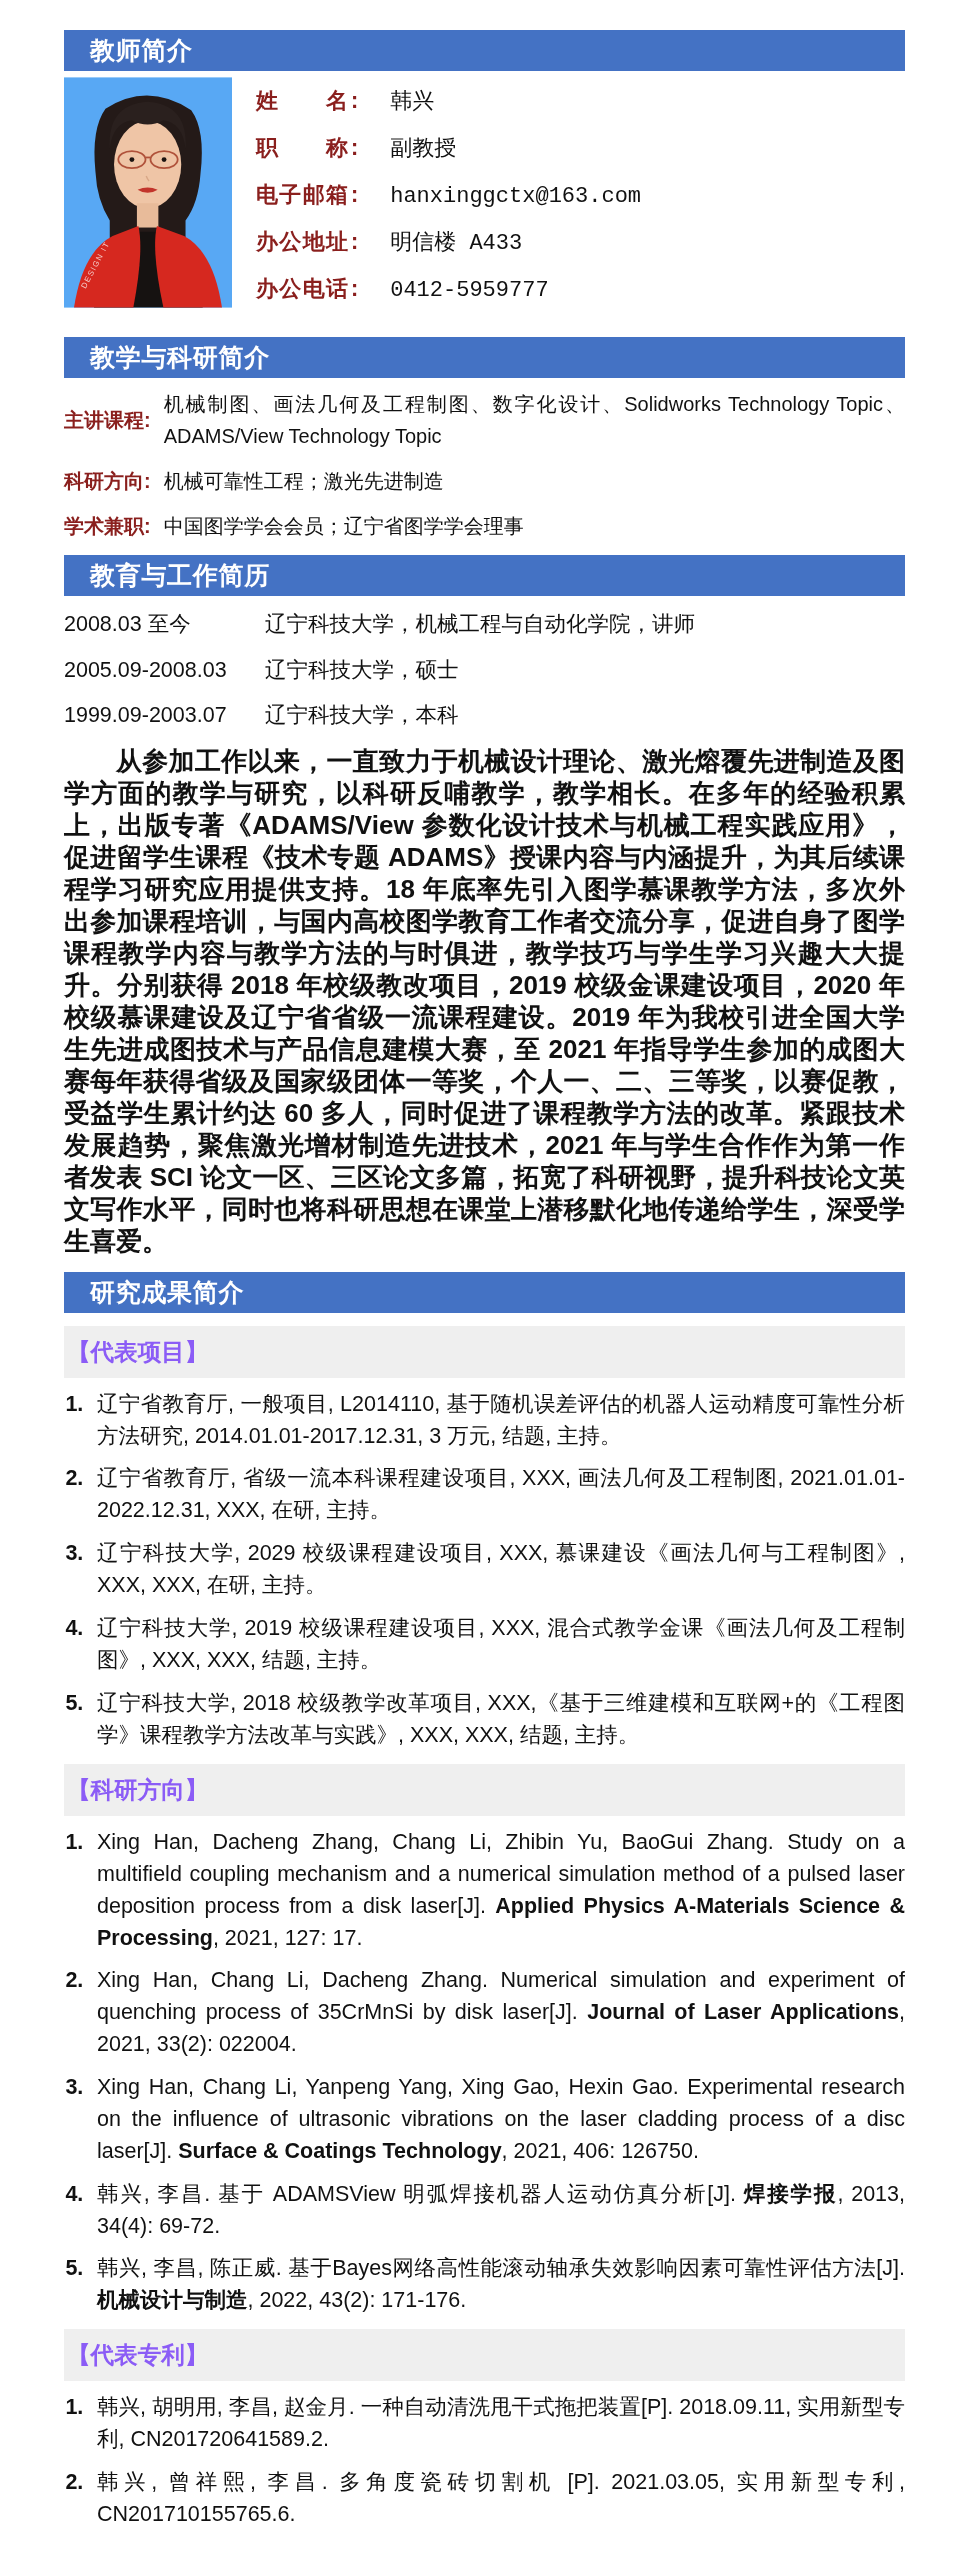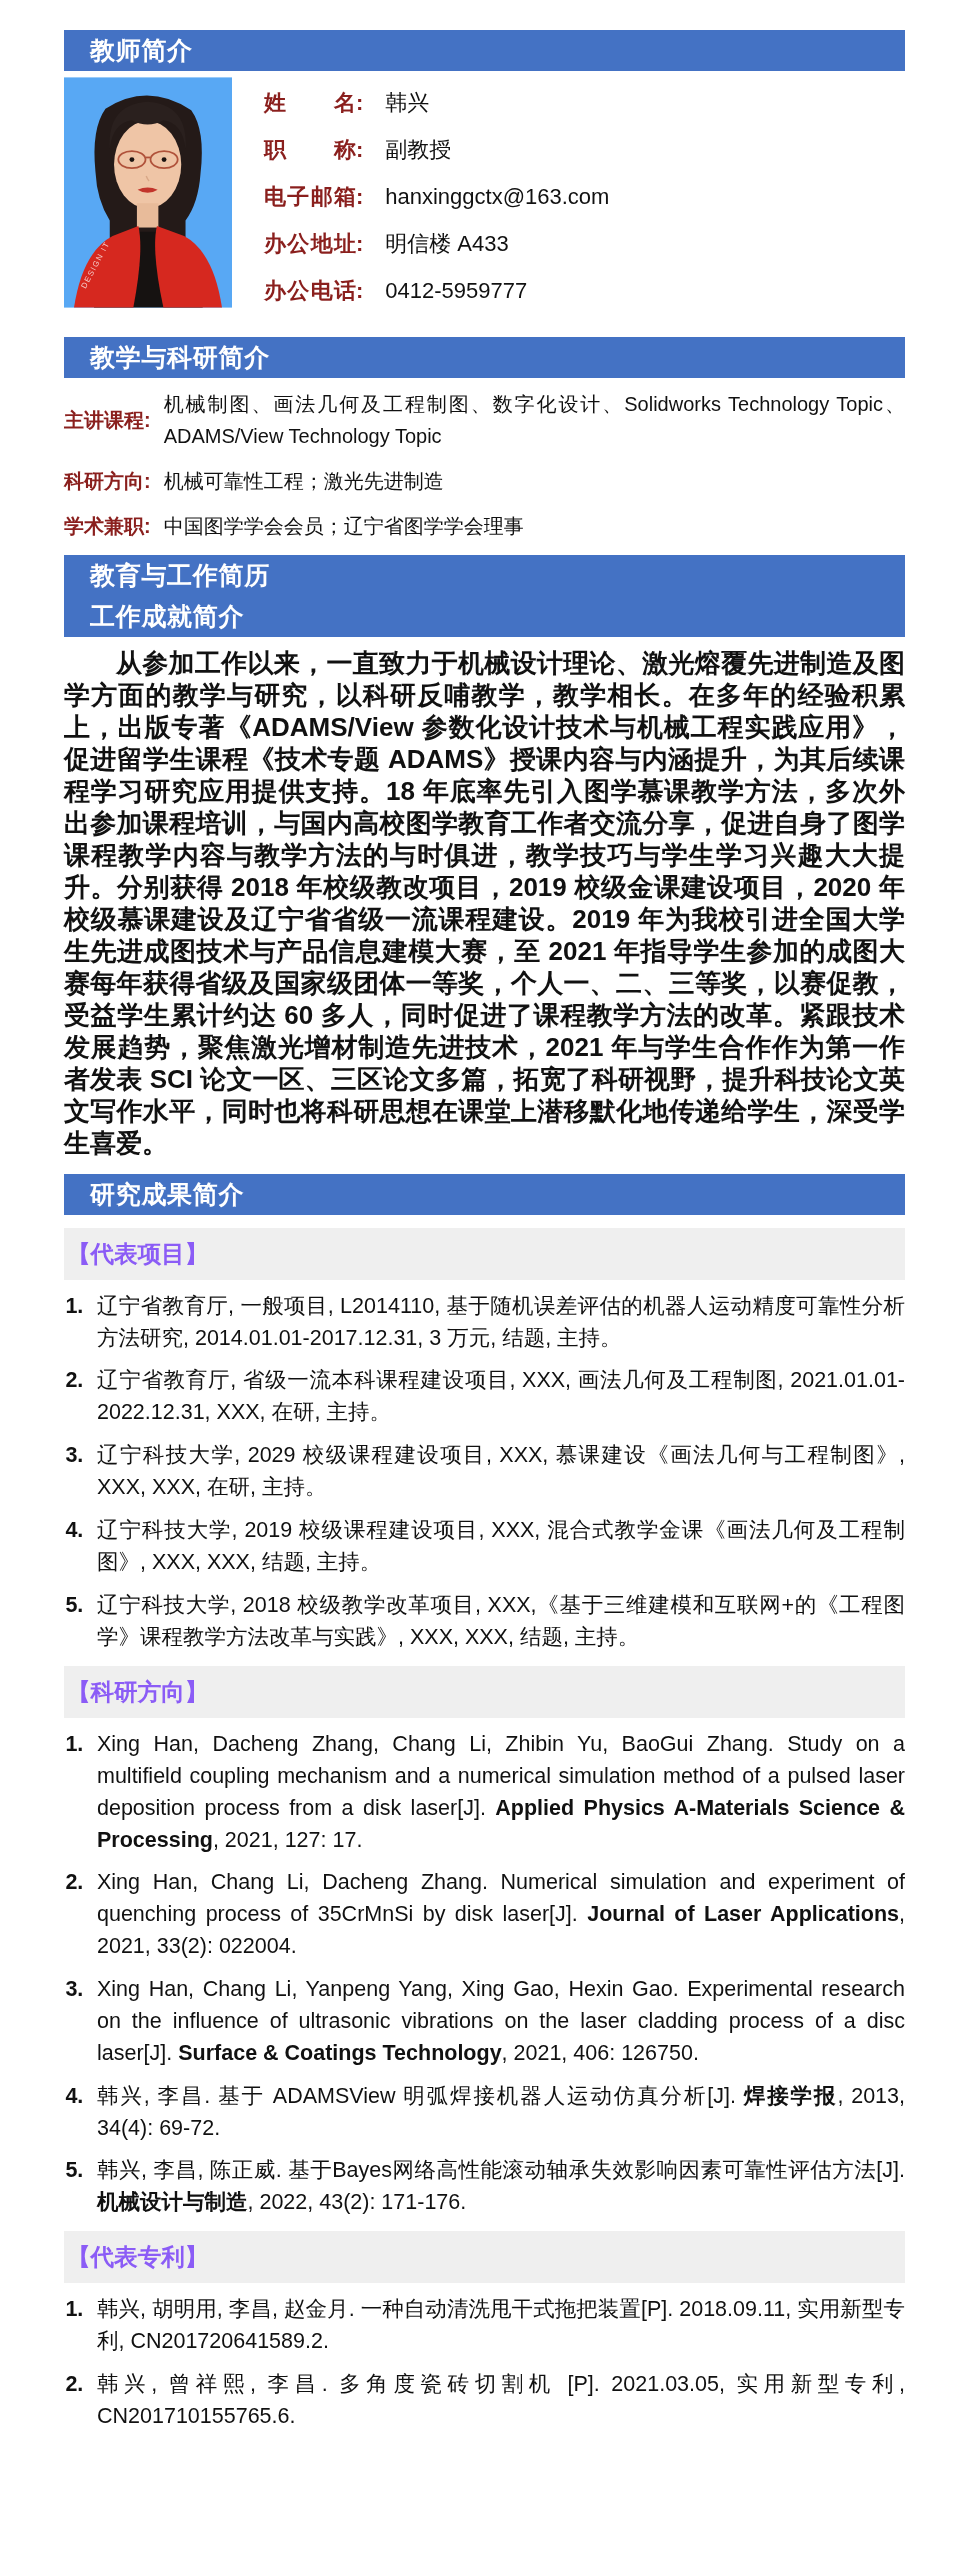--- a/index.html
+++ b/index.html
@@ -7,21 +7,21 @@
   .page{width:961px;box-sizing:border-box;padding:30px 56px 33px 64px;background:#fff;}
 
   
   .banner{background:#4472C4;color:#fff;font-weight:bold;font-size:25px;
           height:41px;display:flex;align-items:center;padding-left:26px;
           box-sizing:border-box;letter-spacing:0.7px;}
 
   
   .profile{display:flex;margin:5.7px 0 15.8px 0;}
   .photo{width:168px;height:231px;flex:0 0 auto;display:block;}
-  .pinfo{flex:1;padding-left:32px;padding-top:10px;}
+  .pinfo{flex:1;padding-left:24px;padding-top:10px;font-family:Liberation Mono, monospace;}
   .info-row{margin-bottom:15px;font-size:22px;line-height:32px;white-space:nowrap;}
   .flabel{color:#8A1F1D;font-weight:bold;}
   .flabel-text{display:inline-block;width:92px;text-align:justify;text-align-last:justify;}
   .fcolon{color:#8A1F1D;font-weight:bold;}
   .fvalue{margin-left:15.8px;color:#111;}
 
   
   .trow{display:flex;align-items:center;margin:10px 0 13px 0;font-size:20px;line-height:32px;}
   .tlabel{color:#8A1F1D;font-weight:bold;flex:0 0 auto;white-space:nowrap;}
   .tvalue{flex:1;margin-left:13px;text-align:justify;}
@@ -128,24 +128,37 @@
 
   <div class="trow">
     <span class="tlabel"><span>学术兼职</span><span>:</span></span>
     <span class="tvalue">中国图学学会会员；辽宁省图学学会理事</span>
   </div>
 </div>
 
   <div class="banner">
     <span>教育与工作简历</span>
   </div>
-
-  <div class="banner">
-    <span>工作成就简介</span>
-  </div>
+  <div class="history">
+  <div class="hrow">
+    <span class="hperiod">2008.03 至今</span>
+    <span class="hdetail">辽宁科技大学，机械工程与自动化学院，讲师</span>
+  </div>
+
+  <div class="hrow">
+    <span class="hperiod">2005.09-2008.03</span>
+    <span class="hdetail">辽宁科技大学，硕士</span>
+  </div>
+
+  <div class="hrow">
+    <span class="hperiod">1999.09-2003.07</span>
+    <span class="hdetail">辽宁科技大学，本科</span>
+  </div>
+</div>
+
   <div class="para">从参加工作以来，一直致力于机械设计理论、激光熔覆先进制造及图学方面的教学与研究，以科研反哺教学，教学相长。在多年的经验积累上，出版专著《ADAMS/View 参数化设计技术与机械工程实践应用》，促进留学生课程《技术专题 ADAMS》授课内容与内涵提升，为其后续课程学习研究应用提供支持。18 年底率先引入图学慕课教学方法，多次外出参加课程培训，与国内高校图学教育工作者交流分享，促进自身了图学课程教学内容与教学方法的与时俱进，教学技巧与学生学习兴趣大大提升。分别获得 2018 年校级教改项目，2019 校级金课建设项目，2020 年校级慕课建设及辽宁省省级一流课程建设。2019 年为我校引进全国大学生先进成图技术与产品信息建模大赛，至 2021 年指导学生参加的成图大赛每年获得省级及国家级团体一等奖，个人一、二、三等奖，以赛促教，受益学生累计约达 60 多人，同时促进了课程教学方法的改革。紧跟技术发展趋势，聚焦激光增材制造先进技术，2021 年与学生合作作为第一作者发表 SCI 论文一区、三区论文多篇，拓宽了科研视野，提升科技论文英文写作水平，同时也将科研思想在课堂上潜移默化地传递给学生，深受学生喜爱。</div>
 
   <div class="banner">
     <span>研究成果简介</span>
   </div>
 
   <div class="subhead">【代表项目】</div>
   <div class="rlist">
   <div class="ritem">
     <span class="num">1.</span>

